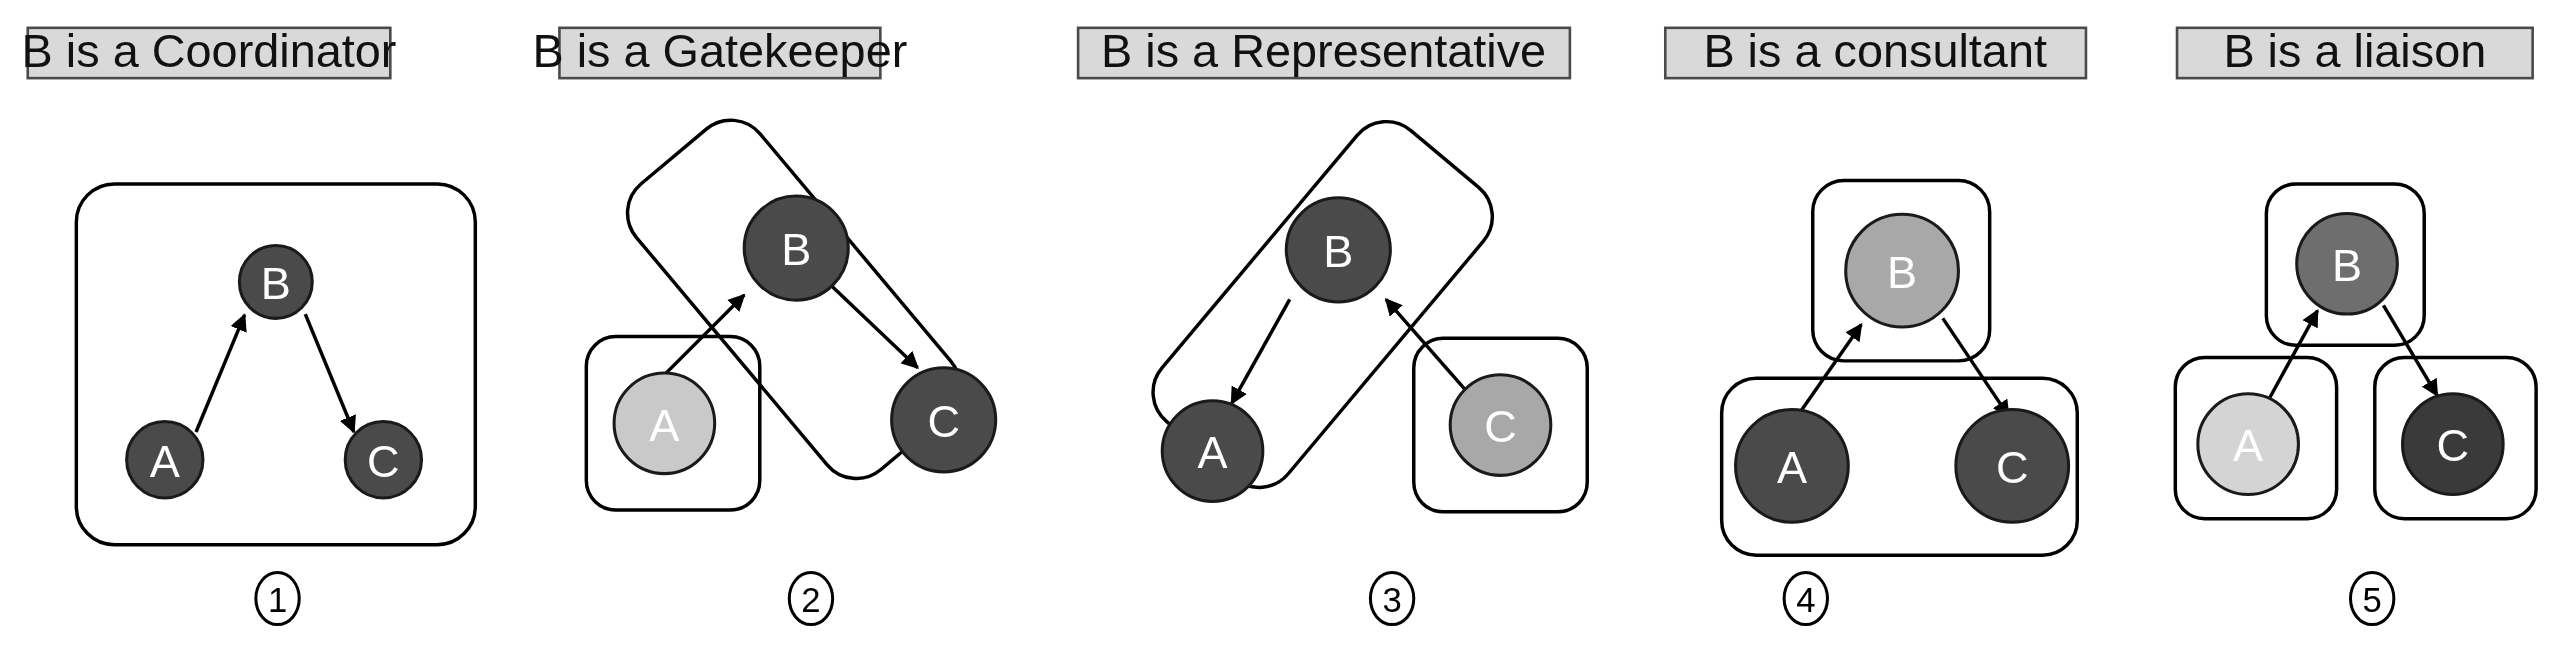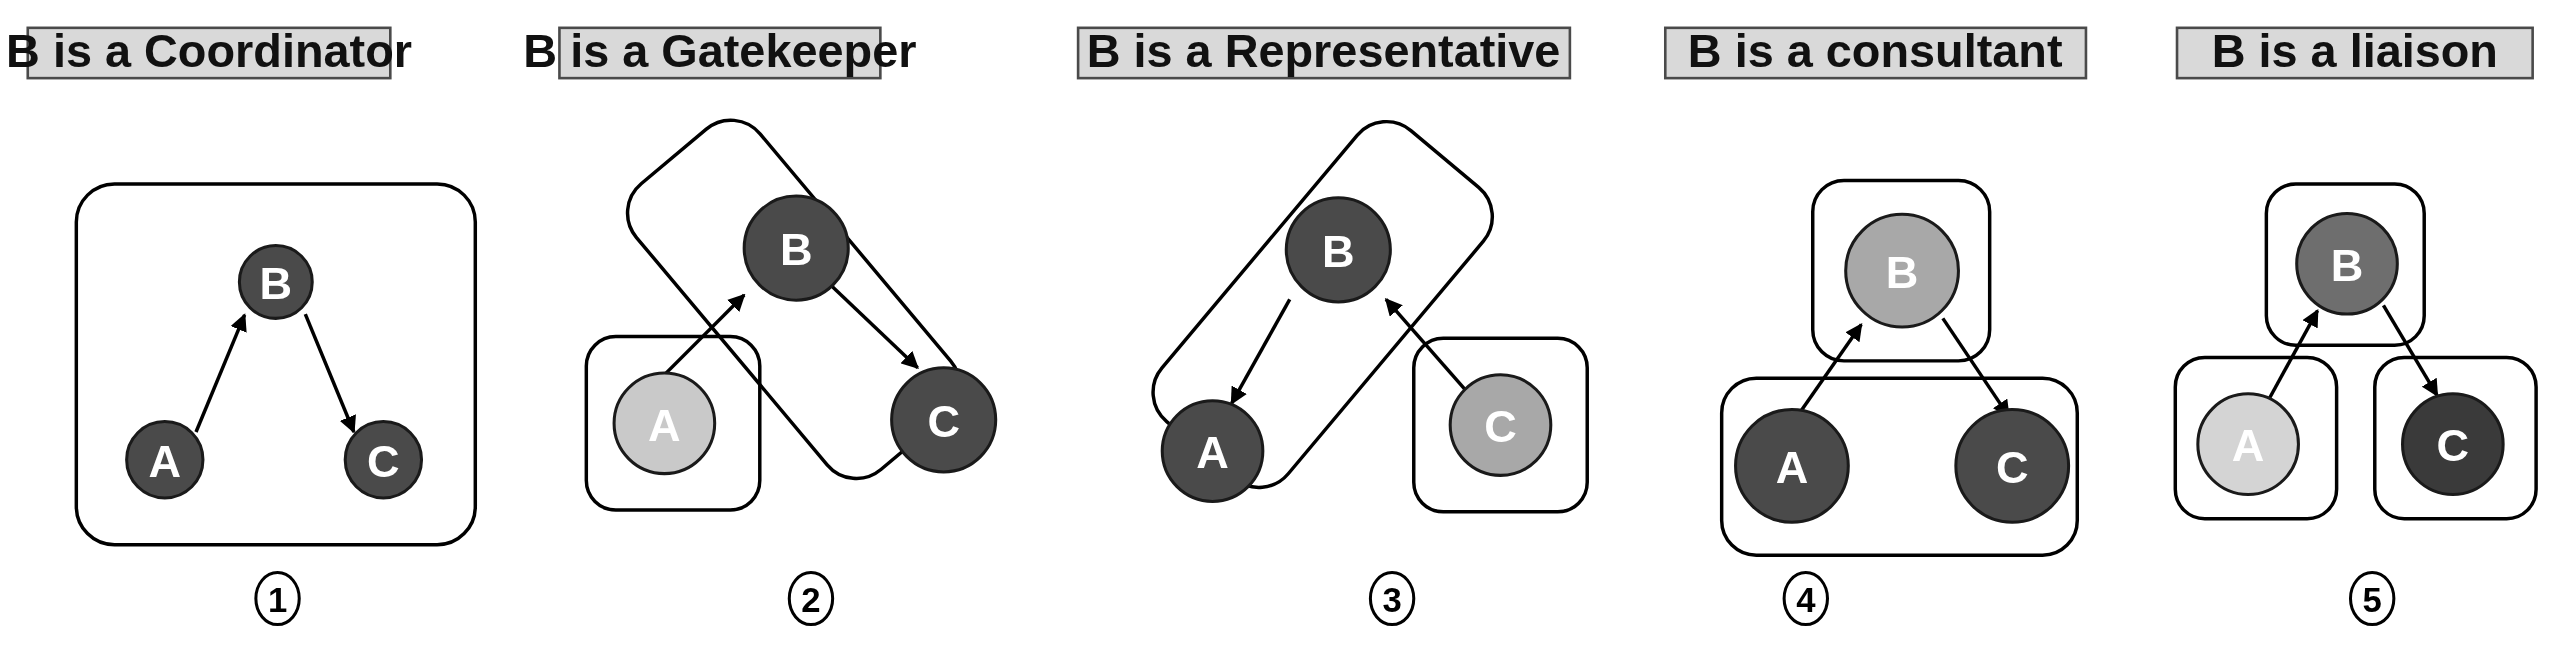--- a/index.html
+++ b/index.html
@@ -10,21 +10,20 @@
   body {
     width: 2576px;
     height: 668px;
     font-family: "Liberation Sans", sans-serif;
     position: relative;
     overflow: hidden;
   }
   #figure-root {
     position: absolute;
     inset: 0;
-    font-weight: bold;
   }
   svg.figure-svg {
     display: block;
     width: 2576px;
     height: 668px;
   }
   .hdr-rect {
     fill: #d9d9d9;
     stroke: #4a4a4a;
     stroke-width: 3;

